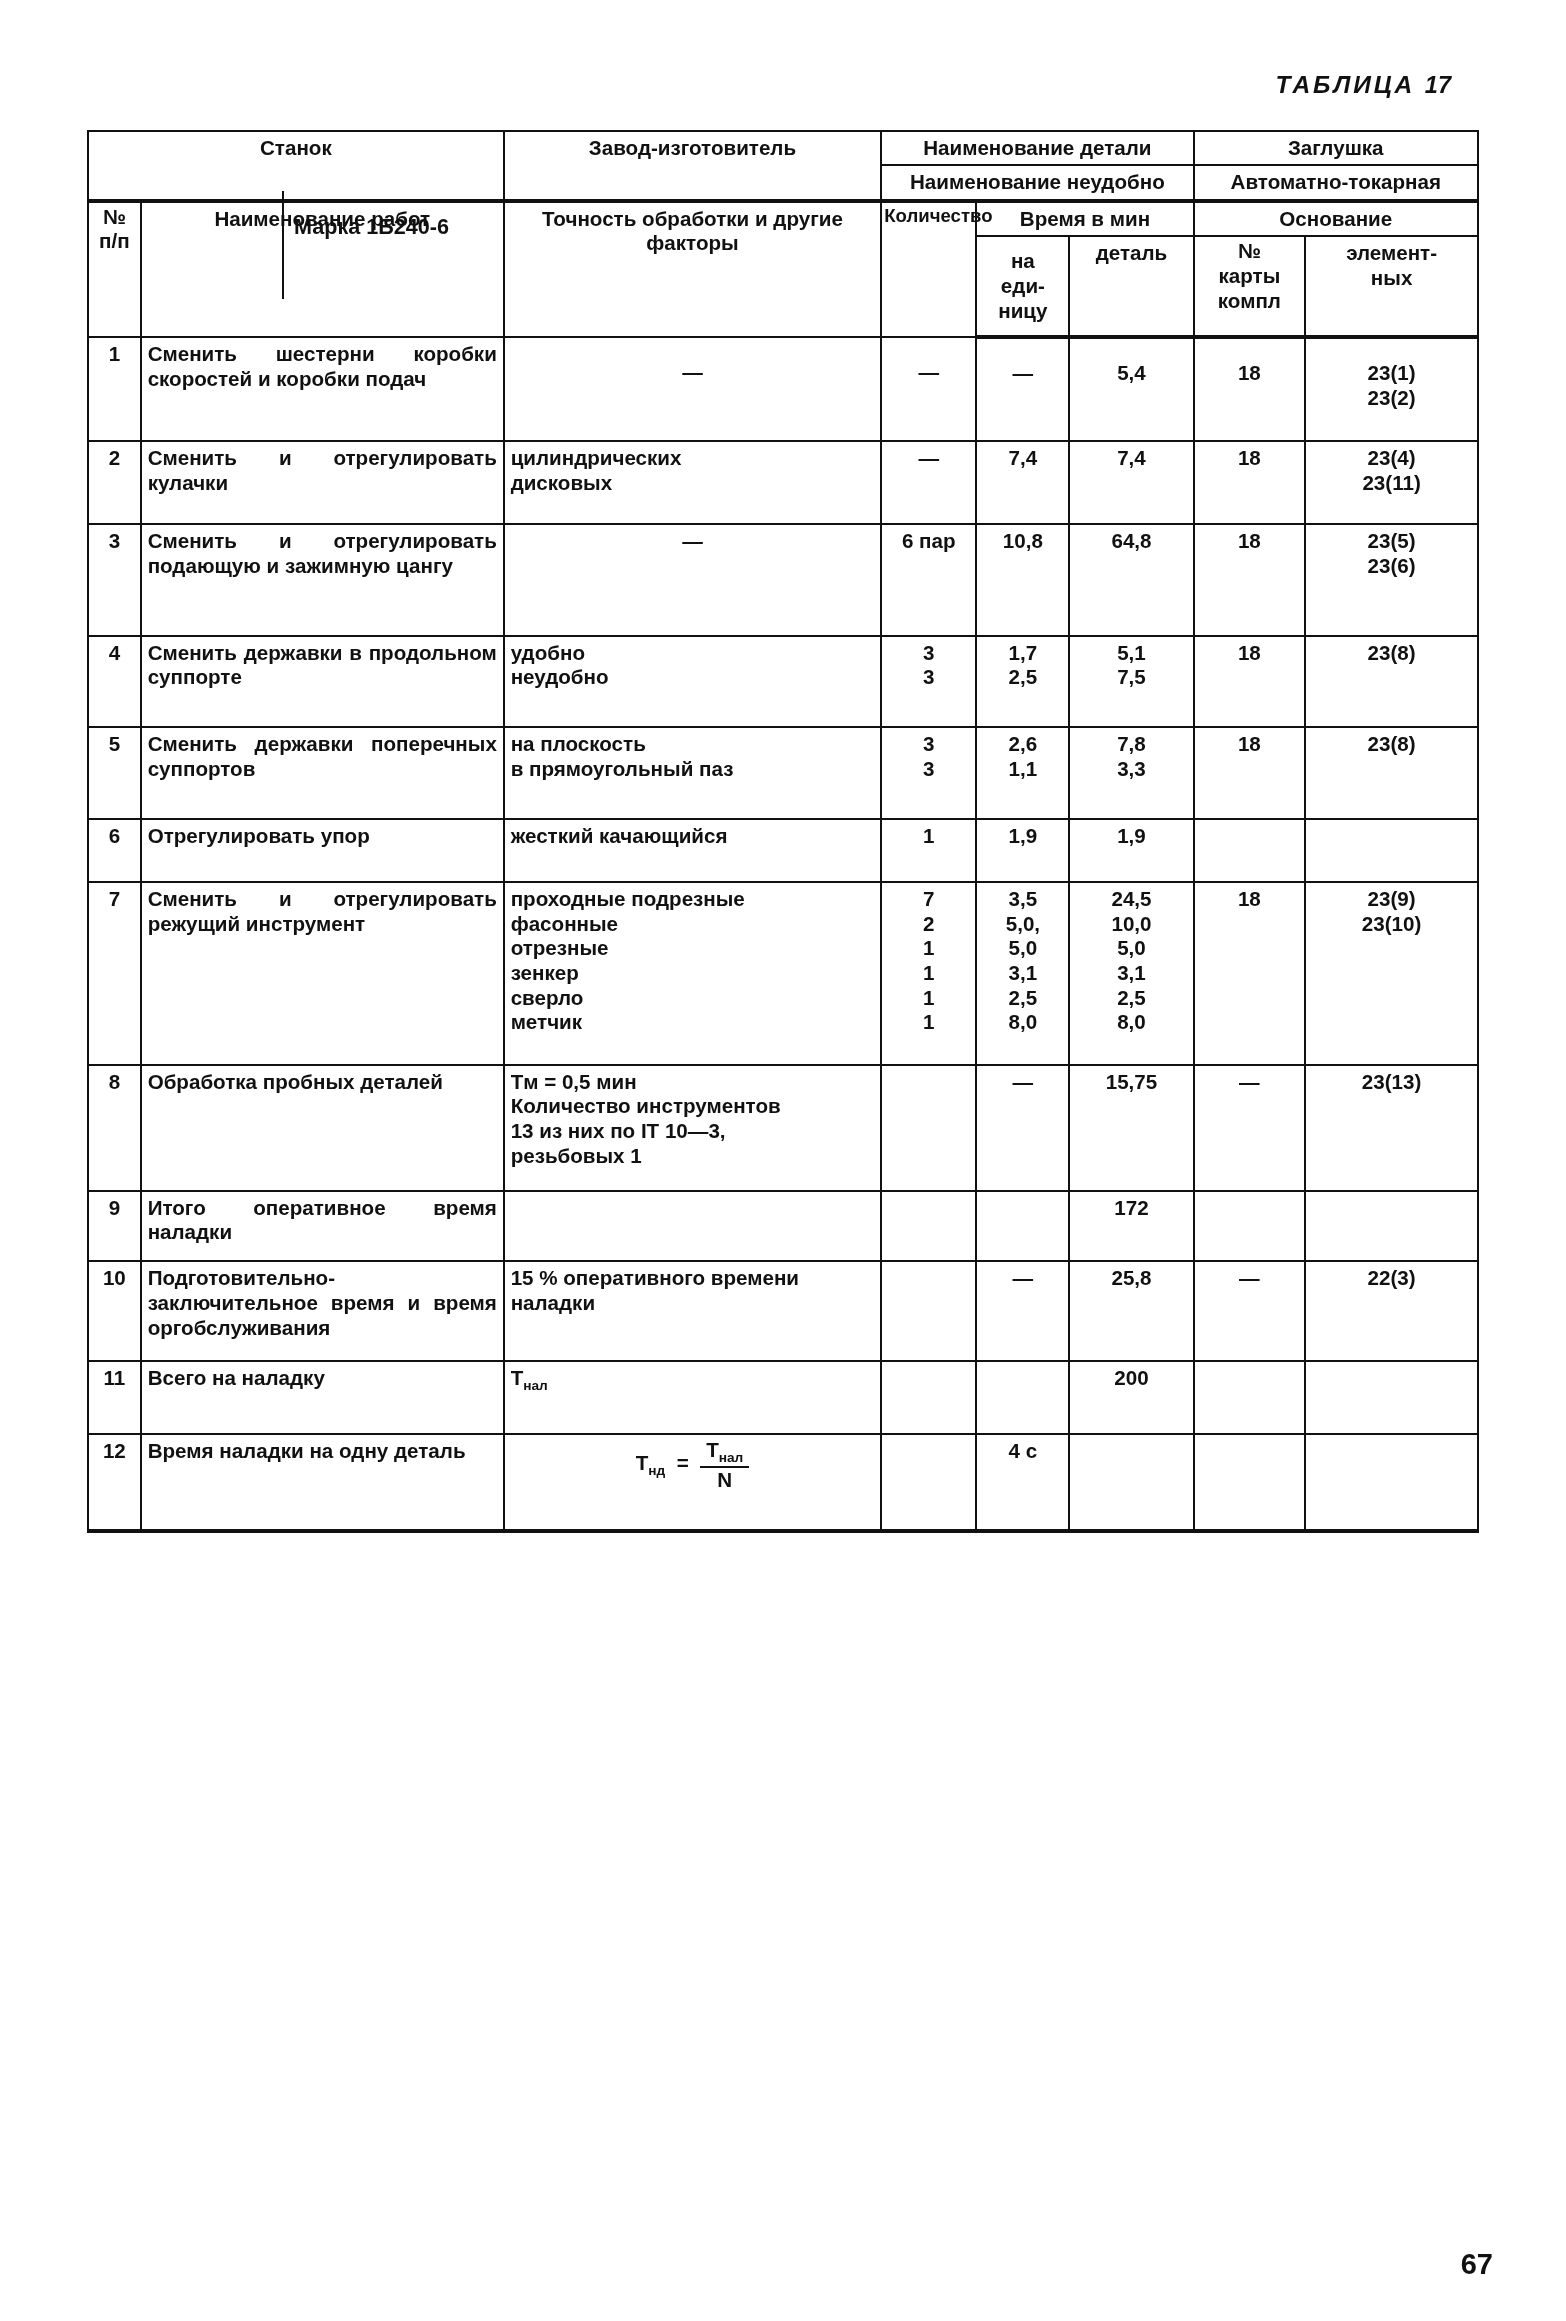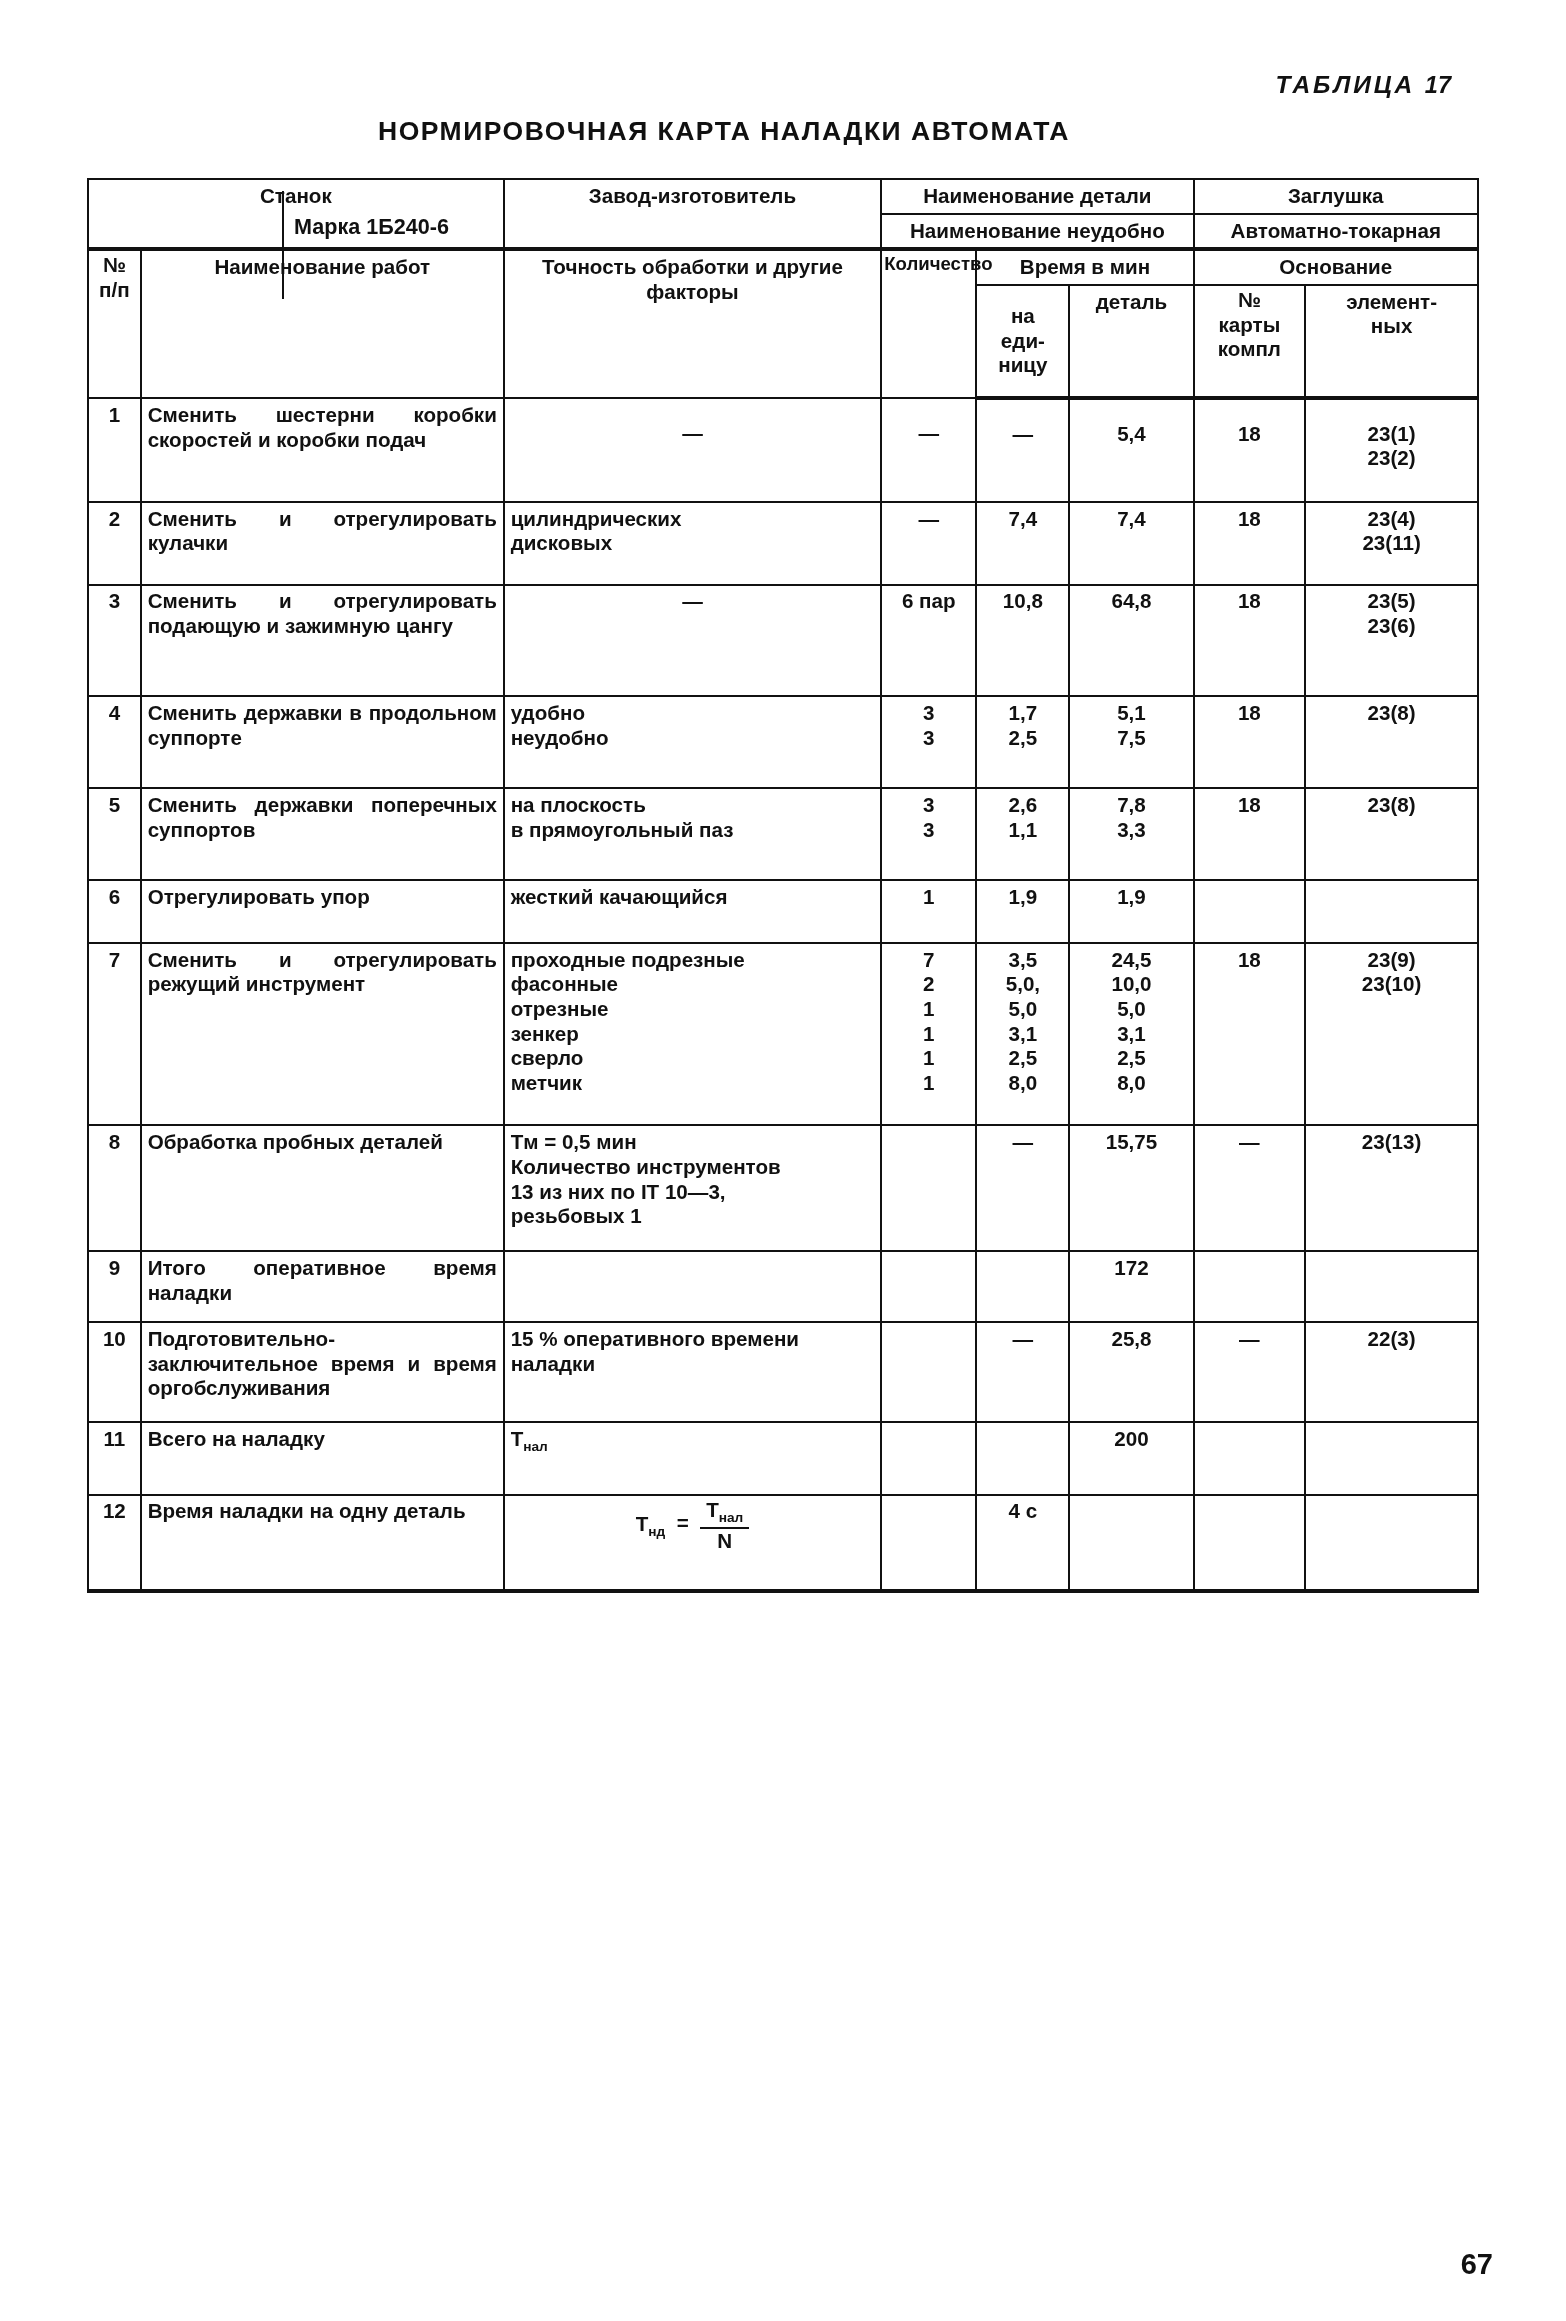--- a/index.html
+++ b/index.html
@@ -128,21 +128,20 @@
 </head>
 <body>
 
 <div class="page">
 
   <div class="table-label">
     <span>ТАБЛИЦА</span>
     <span class="num">17</span>
   </div>
 
-  <div class="doc-title">НОРМИРОВОЧНАЯ КАРТА НАЛАДКИ АВТОМАТА</div>
 
   <table class="main">
     <colgroup>
       <col style="width:51px">
       <col style="width:351px">
       <col style="width:365px">
       <col style="width:92px">
       <col style="width:90px">
       <col style="width:120px">
       <col style="width:108px">
@@ -172,21 +171,21 @@
           <div>№</div>
           <div>п/п</div>
         </td>
         <td class="hdr thick-t" rowspan="2">Наименование работ</td>
         <td class="hdr thick-t" rowspan="2">Точность обработки и другие факторы</td>
         <td class="hdr thick-t" rowspan="2" style="padding:2px;font-size:18.6px">Количество</td>
         <td class="hdr thick-t" colspan="2">Время в мин</td>
         <td class="hdr thick-t" colspan="2">Основание</td>
       </tr>
       <tr>
-        <td class="hdr small thick-b" style="padding:18px">
+        <td class="hdr small thick-b" style="padding:12px">
           <div>на</div>
             <div>еди-</div>
             <div>ницу</div>
         </td>
         <td class="hdr small thick-b">деталь</td>
         <td class="hdr small thick-b" style="padding:2px">
           <div>№</div>
             <div>карты</div>
             <div>компл</div>
         </td>

